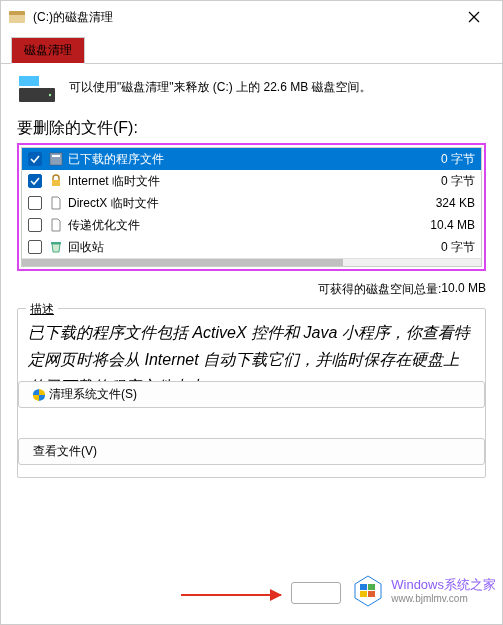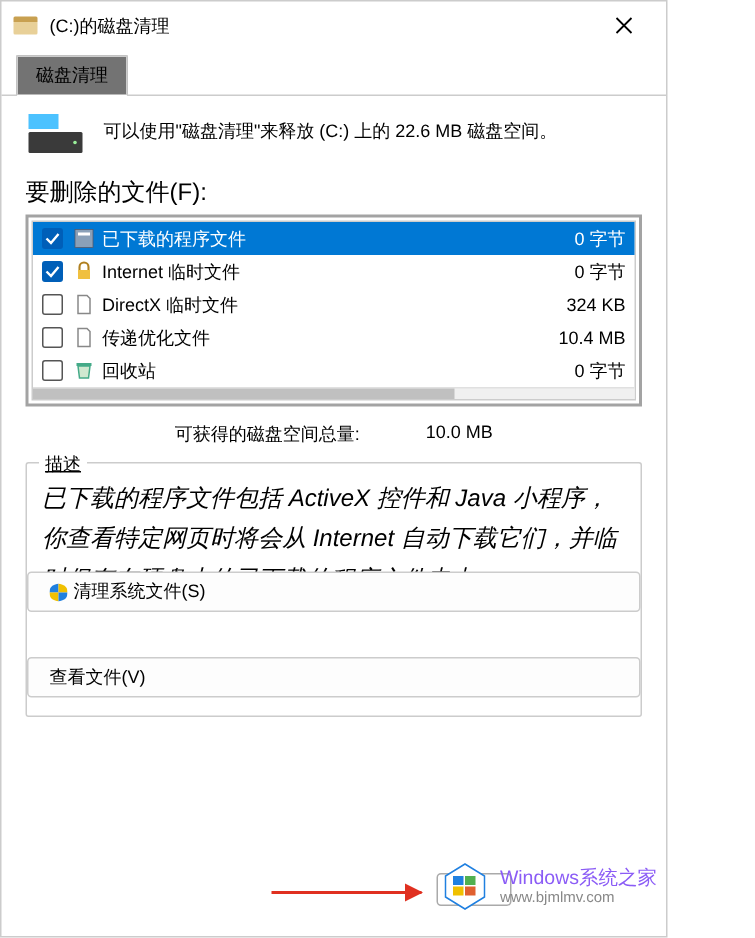--- a/index.html
+++ b/index.html
@@ -1,41 +1,41 @@
 <!DOCTYPE html>
 <html><head>
   <meta charset="utf-8">
   <style>
     * { box-sizing: border-box; margin: 0; padding: 0; font-family: "Microsoft YaHei", "Segoe UI", sans-serif; }
     body { width: 503px; height: 625px; background: #fff; position: relative; overflow: hidden; }
-    .window { width: 445px; height: 625px; border: 1px solid #ccc; background: #fff; position: relative; }
+    .window { width: 503px; height: 625px; border: 1px solid #ccc; background: #fff; position: relative; }
     .titlebar { height: 32px; display: flex; align-items: center; padding: 0 8px; }
     .title-icon { width: 16px; height: 12px; background: linear-gradient(to bottom, #c8a050 0%, #c8a050 30%, #e8d098 30%, #e8d098 100%); margin-right: 8px; border-radius: 1px; }
     .title-text { font-size: 12px; flex: 1; }
     .close-btn { width: 40px; height: 28px; display: flex; align-items: center; justify-content: center; font-size: 14px; cursor: pointer; }
     .tabs { display: flex; padding: 4px 10px 0 10px; border-bottom: 1px solid #ccc; }
-    .tab { padding: 4px 12px; font-size: 12px; border: 1px solid #ccc; border-bottom: 1px solid #fff; background: #737373; margin-bottom: -1px; cursor: pointer; }
+    .tab { padding: 4px 12px; font-size: 12px; border: 1px solid #ccc; border-bottom: 1px solid #fff; background: #b91c1c; margin-bottom: -1px; cursor: pointer; }
     .content { padding: 12px 16px; }
     .info-row { display: flex; align-items: flex-start; gap: 12px; margin-bottom: 12px; }
     .drive-icon { width: 40px; height: 30px; flex-shrink: 0; }
     .drive-svg { width: 40px; height: 30px; }
     .info-text { font-size: 12px; line-height: 1.6; flex: 1; padding-top: 2px; }
     .section-label { font-size: 16px; margin: 8px 0 4px 0; }
-    .highlight-box { border: 2px solid #a3a3a3; padding: 2px; }
+    .highlight-box { border: 2px solid #d946ef; padding: 2px; }
     .file-list { border: 1px solid #ccc; background: #fff; }
     .file-row { display: flex; align-items: center; height: 22px; padding: 0 6px; font-size: 12px; }
     .file-row.selected { background: #0078d4; color: #fff; }
     .chk { width: 14px; height: 14px; margin-right: 6px; border: 1px solid #555; background: #fff; display: inline-flex; align-items: center; justify-content: center; flex-shrink: 0; border-radius: 2px; }
     .chk.checked { background: #005fb8; border-color: #005fb8; color: #fff; }
     .file-icon { width: 16px; height: 16px; margin-right: 4px; display: inline-flex; align-items: center; justify-content: center; flex-shrink: 0; font-size: 11px; }
     .file-name { flex: 1; }
     .file-size { text-align: right; min-width: 60px; }
     .scrollbar-track { height: 8px; background: #f0f0f0; border-top: 1px solid #e0e0e0; position: relative; }
     .scrollbar-thumb { height: 100%; width: 70%; background: #c0c0c0; }
-    .total-row { display: flex; justify-content: center; font-size: 12px; margin: 10px 0; gap: 44px; }
+    .total-row { display: flex; justify-content: flex-end; font-size: 12px; margin: 10px 0; }
     .desc-box { border: 1px solid #ccc; border-radius: 2px; padding: 10px 10px 12px 10px; position: relative; margin-top: 8px; min-height: 170px; }
     .desc-legend { position: absolute; top: -8px; left: 8px; background: #fff; padding: 0 4px; font-size: 12px; text-decoration: underline; }
     .desc-text { font-size: 16px; line-height: 1.7; font-style: italic; }
     .desc-buttons { display: flex; gap: 30px; justify-content: center; margin-top: 20px; position: absolute; bottom: 12px; left: 0; right: 0; flex-direction: column; }
     .btn { padding: 4px 14px; font-size: 12px; border: 1px solid #ccc; background: #fdfdfd; border-radius: 3px; cursor: pointer; display: inline-flex; align-items: center; gap: 4px; }
     .shield { width: 12px; height: 12px; }
     .bottom-area { position: absolute; bottom: 10px; left: 0; right: 0; height: 40px; }
     .arrow-red { position: absolute; bottom: 18px; left: 180px; width: 100px; height: 2px; background: #e03020; }
     .arrow-red::after { content: ""; position: absolute; right: -1px; top: -5px; border-left: 12px solid #e03020; border-top: 6px solid transparent; border-bottom: 6px solid transparent; }
     .watermark { position: absolute; right: 6px; bottom: 6px; display: flex; align-items: center; gap: 6px; font-size: 11px; }

